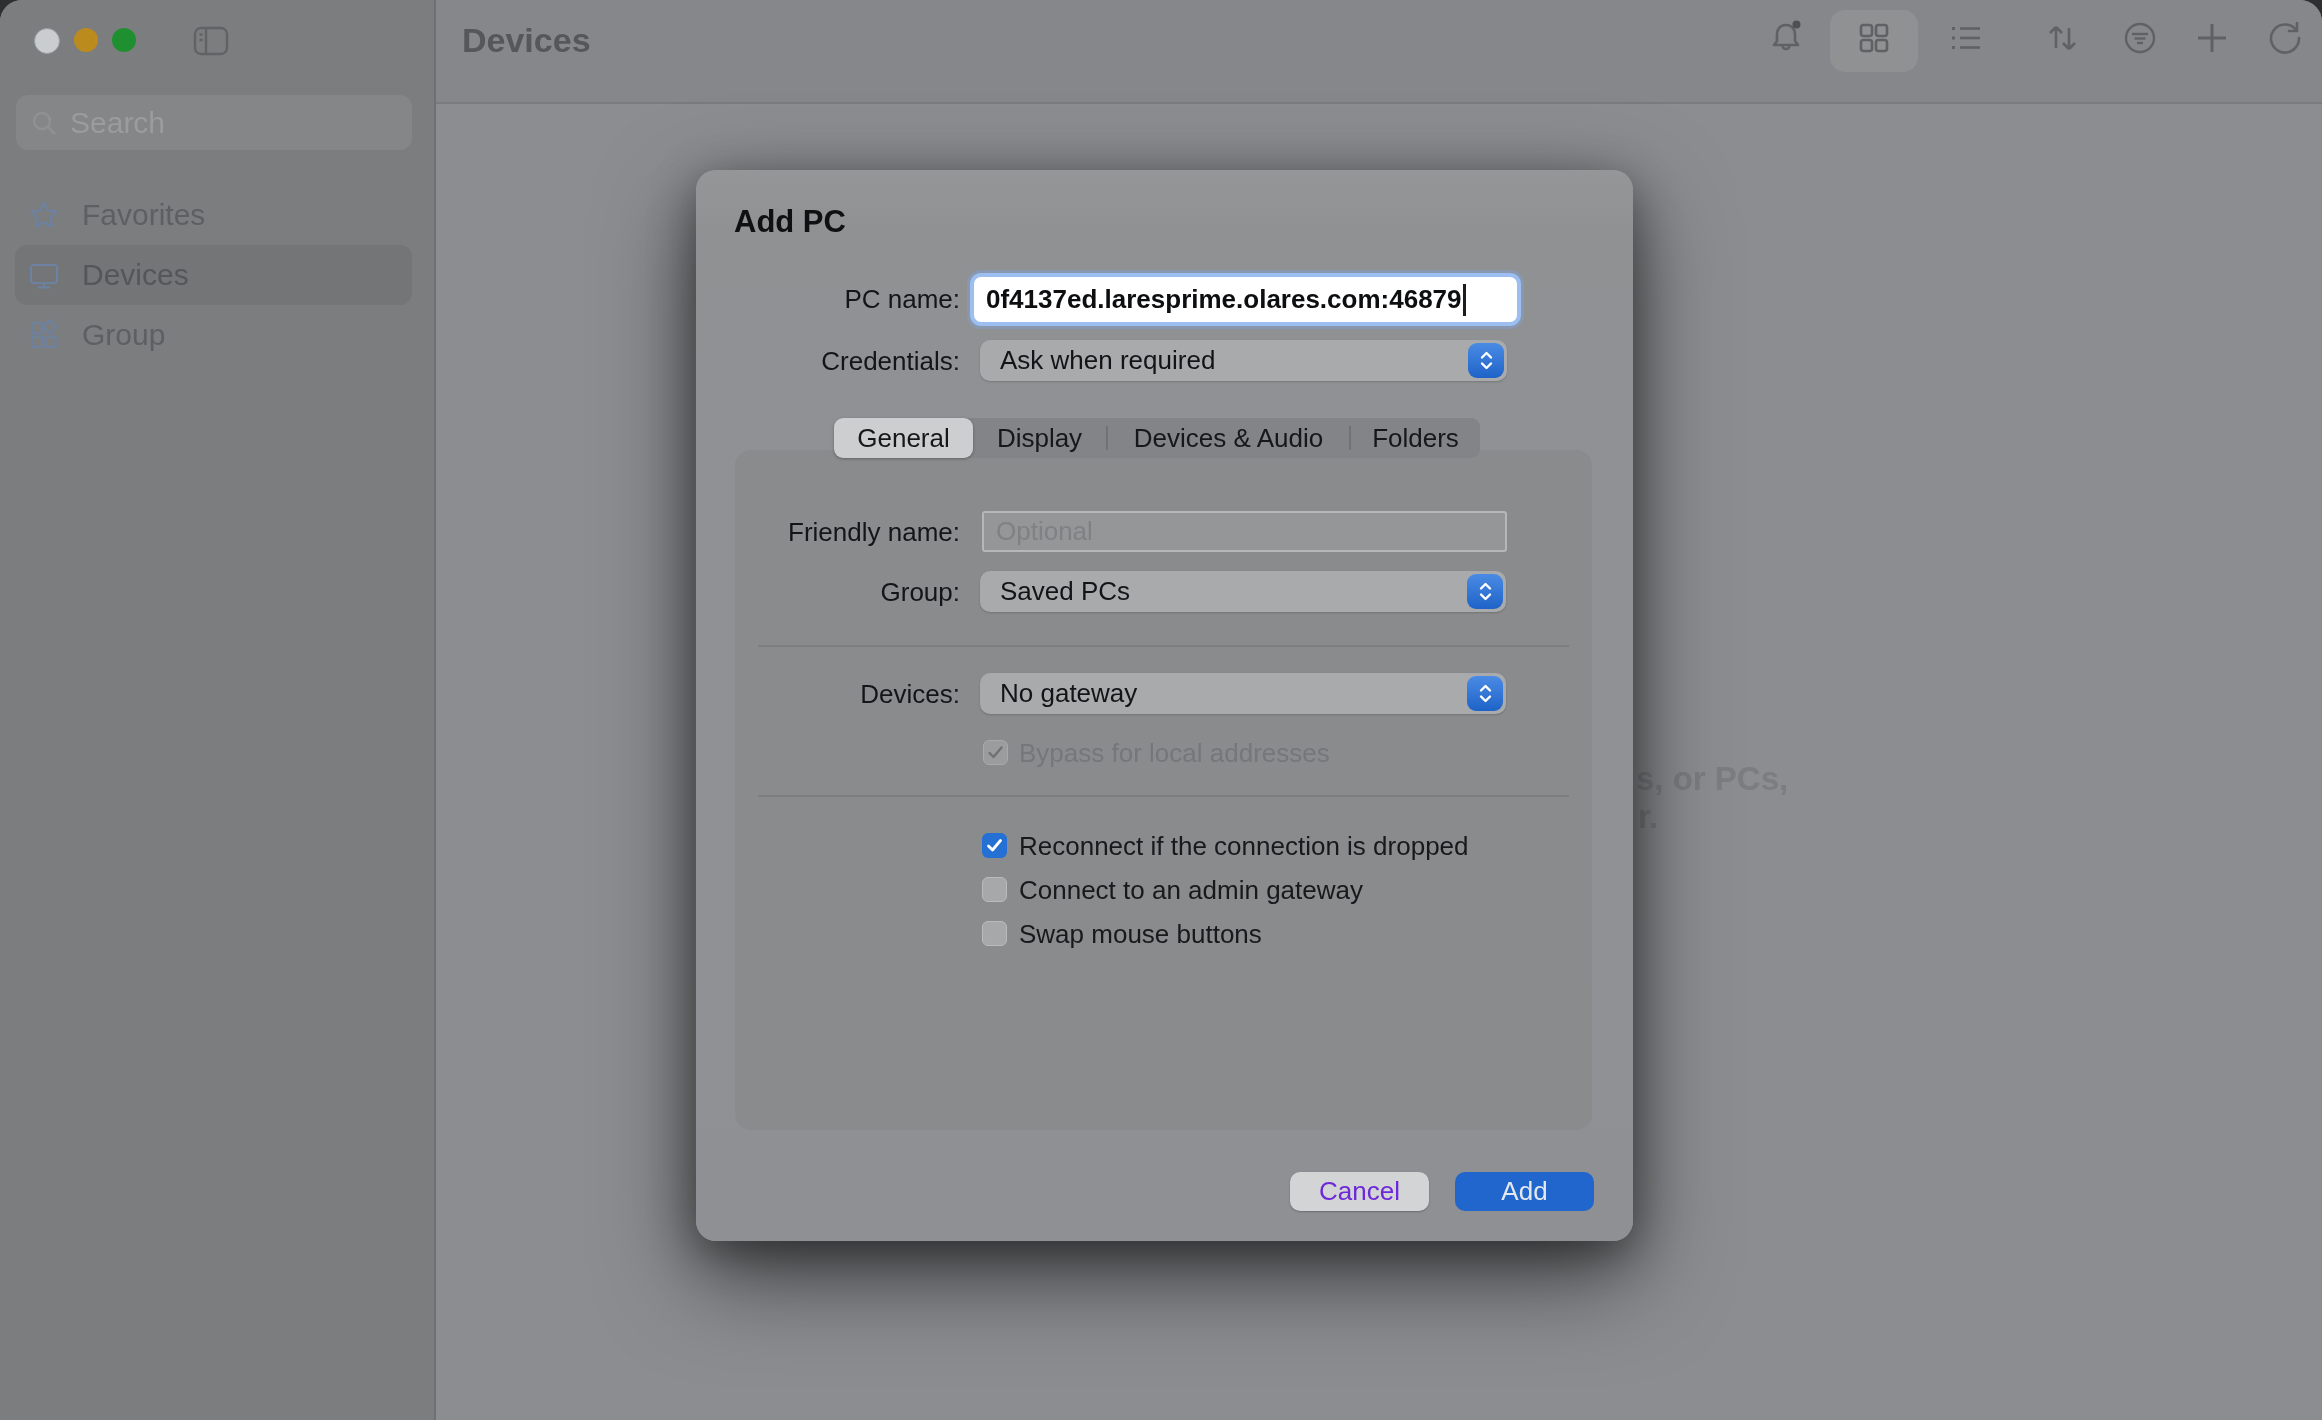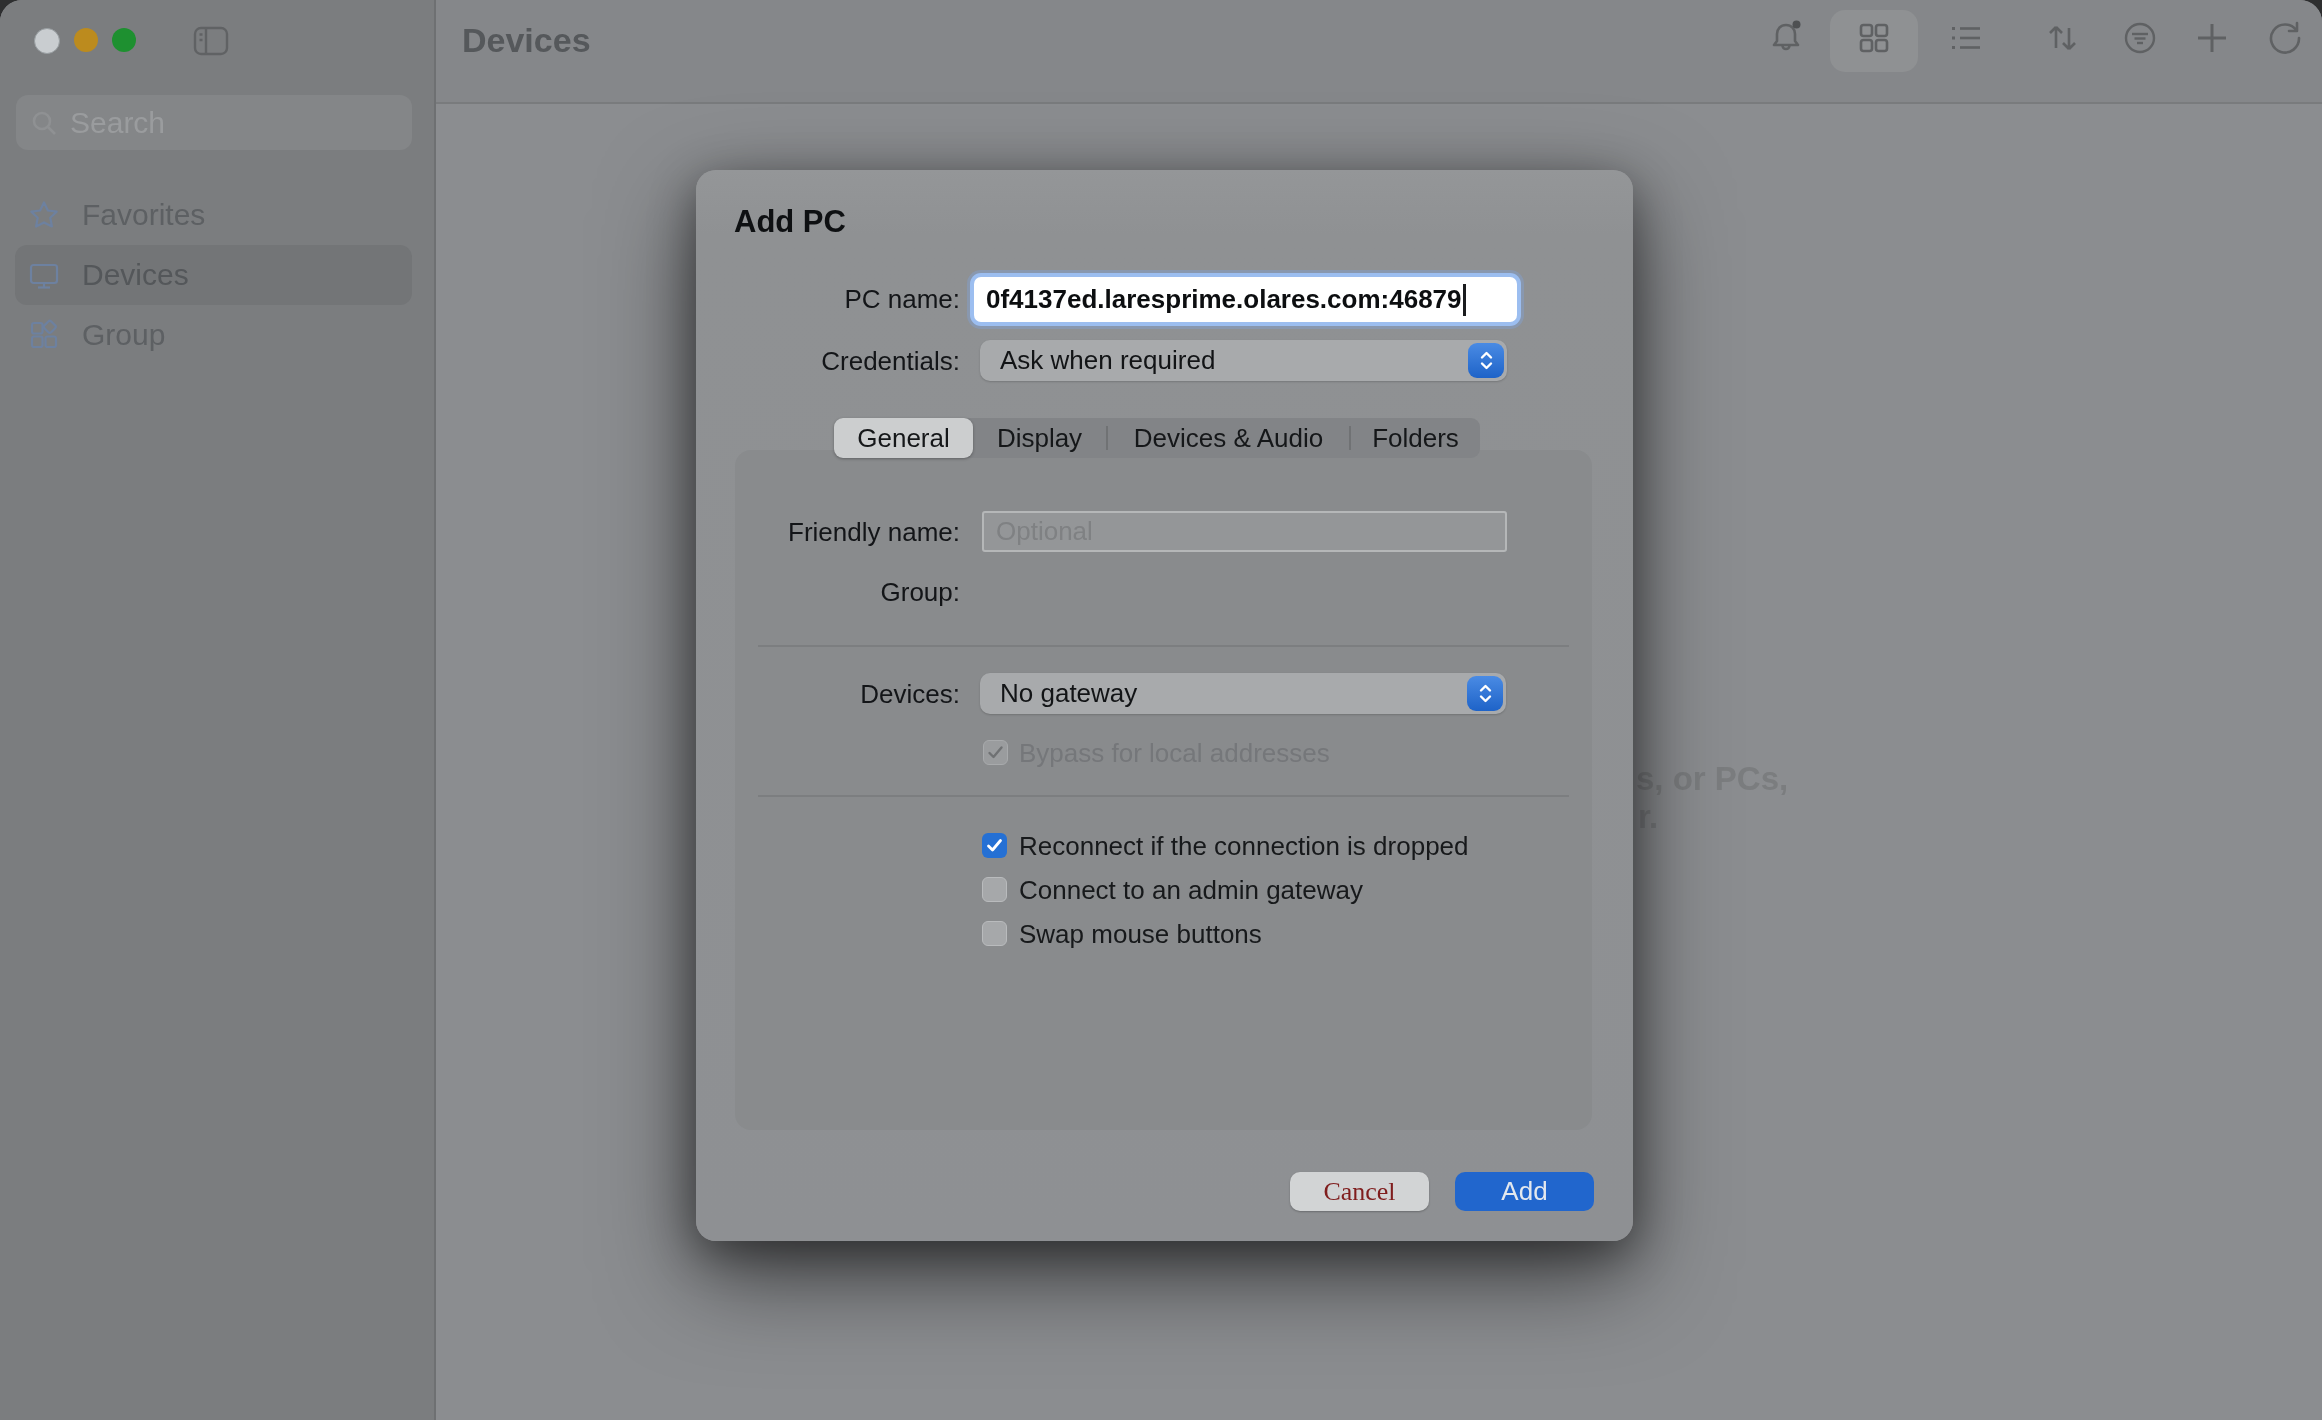--- a/index.html
+++ b/index.html
@@ -59,21 +59,21 @@
   .tab-sep{width:2px;height:24px;background:#707274;flex:0 0 auto;}
   .divider{position:absolute;left:62px;width:811px;height:2px;background:#7c7e80;}
   .cb{position:absolute;width:25px;height:25px;border-radius:6px;box-sizing:border-box;display:flex;align-items:center;justify-content:center;}
   .cb.blue{background:#2570d4;}
   .cb.empty{background:#a6a8aa;border:1px solid #b9bbbd;}
   .cb.disabled{background:#9a9c9e;border:1px solid #a8aaac;}
   .cb-label{position:absolute;left:323px;font-size:26px;color:#17191b;height:34px;line-height:34px;}
   .cb-label.dim{color:#75777a;}
   .btn{position:absolute;top:1002px;width:139px;height:39px;border-radius:10px;font-size:26px;
     display:flex;align-items:center;justify-content:center;}
-  .btn-cancel{left:594px;background:#d2d4d5;color:#7f1d1d;box-shadow:0 1px 2px rgba(0,0,0,.25);font-family:Liberation Serif, serif;}
+  .btn-cancel{left:594px;background:#d2d4d5;color:#6d28d9;box-shadow:0 1px 2px rgba(0,0,0,.25);}
   .btn-add{left:759px;background:#2166cd;color:#e3e8ee;}
   svg{display:block;}
 </style>
 </head>
 <body>
 
 <div class="window">
 
   <div class="sidebar">
     <div class="traffic t-close"></div>
@@ -227,20 +227,29 @@
       <div class="tab-sep"></div>
       <div class="tab" style="width:241px">Devices &amp; Audio</div>
       <div class="tab-sep"></div>
       <div class="tab" style="width:129px">Folders</div>
     </div>
 
     <div class="frm-label" style="top:345px">Friendly name:</div>
     <input class="plainfield" placeholder="Optional" style="">
 
     <div class="frm-label" style="top:405px">Group:</div>
+    <div class="dropdown" style="top:401px;width:526px">
+      <span class="val">Saved PCs</span>
+      <span class="stepper">
+        <svg width="15" height="23" viewBox="0 0 15 23" fill="none" stroke="#ffffff" stroke-width="2.4" stroke-linecap="round" stroke-linejoin="round">
+          <path d="M3 8.5L7.5 4l4.5 4.5"></path>
+            <path d="M3 14.5L7.5 19l4.5-4.5"></path>
+        </svg>
+      </span>
+    </div>
 
     <div class="divider" style="top:475px"></div>
 
     <div class="frm-label" style="top:507px">Devices:</div>
     <div class="dropdown" style="top:503px;width:526px">
       <span class="val">No gateway</span>
       <span class="stepper">
         <svg width="15" height="23" viewBox="0 0 15 23" fill="none" stroke="#ffffff" stroke-width="2.4" stroke-linecap="round" stroke-linejoin="round">
           <path d="M3 8.5L7.5 4l4.5 4.5"></path>
             <path d="M3 14.5L7.5 19l4.5-4.5"></path>

